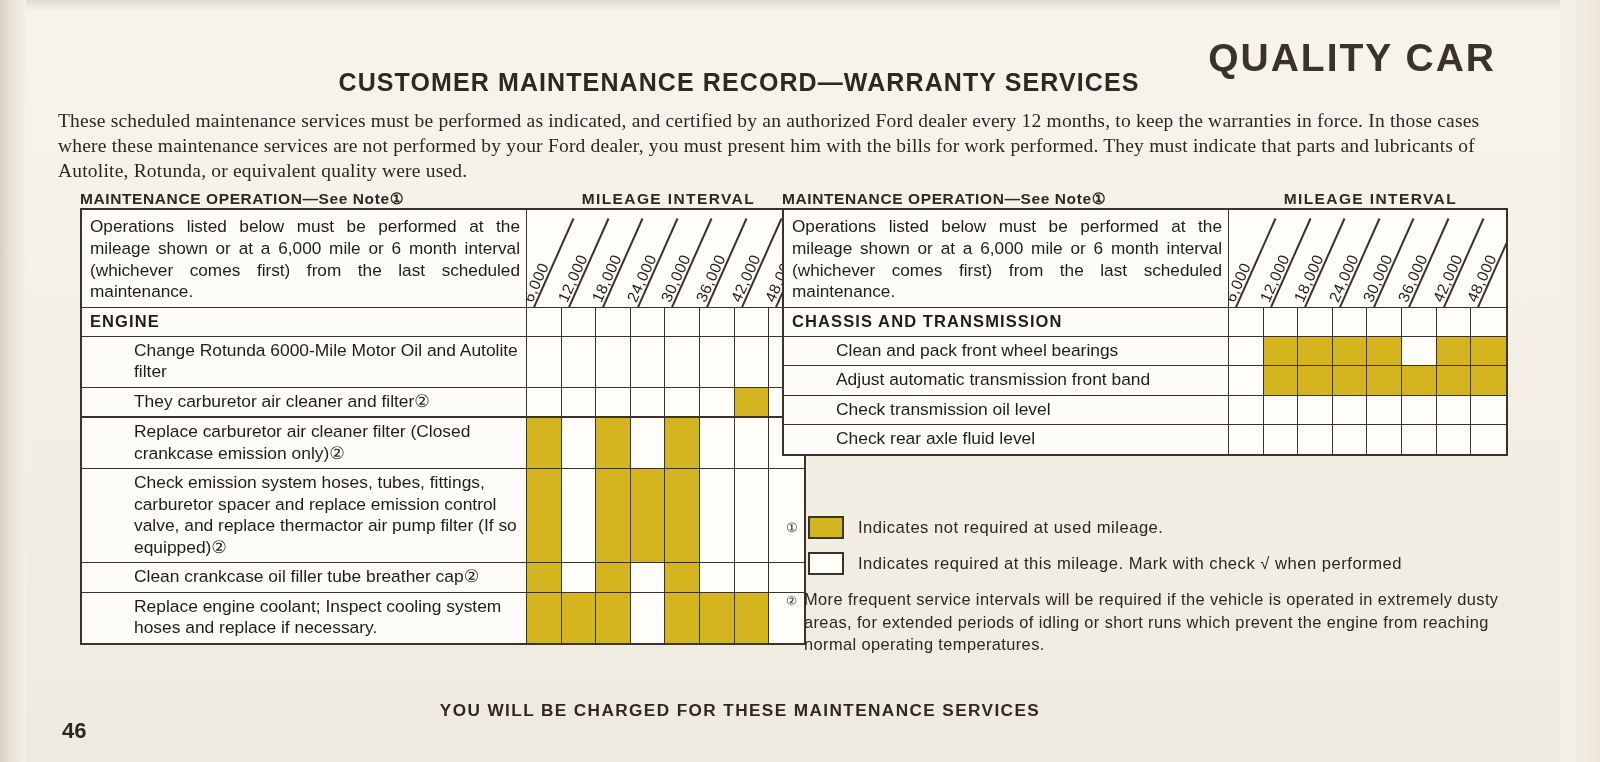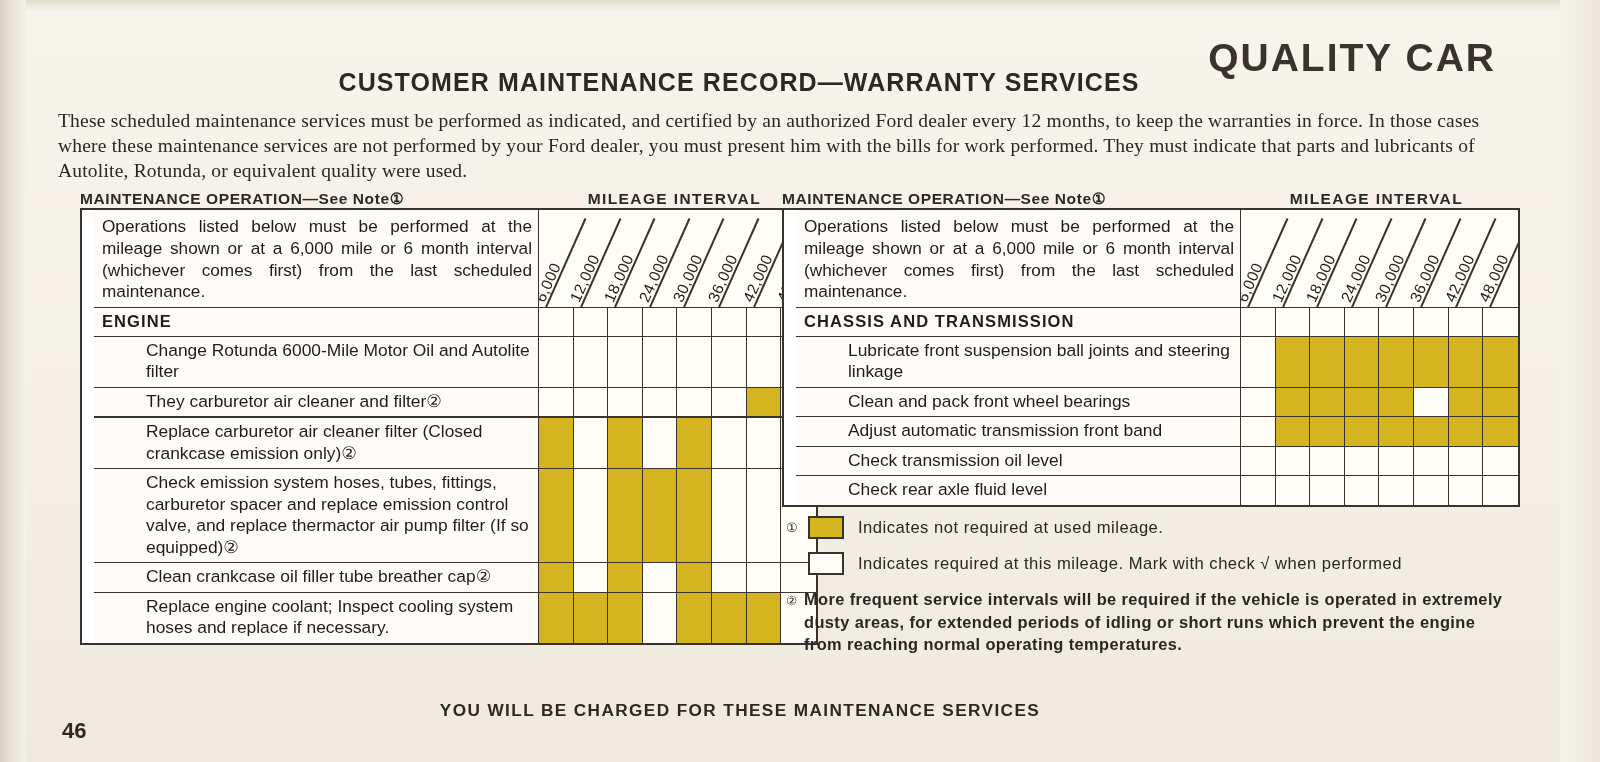--- a/index.html
+++ b/index.html
@@ -59,21 +59,21 @@
     white-space:nowrap;
   }
   .colhead .op{width:445px;}
   .colhead .mi{flex:1;text-align:center;padding-left:6px;letter-spacing:1.4px;}
 
   .grid{
     border:2.5px solid #3a332c;
     background:#fff;
     position:relative;
   }
-  .row{display:flex;border-bottom:1.6px solid #3a332c;margin-left:12px;}
+  .row{display:flex;border-bottom:1.6px solid #3a332c;}
   .row:last-child{border-bottom:none;}
   .opcell{
     width:445px;
     border-right:1.6px solid #3a332c;
     font-size:17.4px;line-height:21.5px;
     color:#201d19;
     padding:3px 6px 4px 8px;
     box-sizing:border-box;
     background:#fdfcf8;
   }
@@ -123,21 +123,21 @@
   .sw{
     width:36px;height:23px;border:2px solid #3a332c;margin-right:14px;
     box-sizing:border-box;
   }
   .sw.fill{background:#d4b41f;}
   .sw.empty{background:#fffdf7;}
   .note2{
     display:flex;margin-top:4px;line-height:22.5px;font-size:16.4px;
   }
   .note2 .num{width:18px;font-size:12.5px;padding-top:2px;}
-  .note2 .txt{flex:1;letter-spacing:.4px;font-weight:bold;}
+  .note2 .txt{flex:1;letter-spacing:.4px;}
 
   .footer{
     position:absolute;left:0;right:0;top:700px;text-align:center;
     font-size:17.2px;font-weight:bold;letter-spacing:1.4px;color:#2e2822;
     padding-right:120px;
   }
   .pageno{
     position:absolute;left:62px;top:718px;
     font-size:22px;font-weight:bold;color:#2e2822;
   }
@@ -325,33 +325,20 @@
             <div class="bx"></div>
             <div class="bx"></div>
             <div class="bx"></div>
             <div class="bx"></div>
             <div class="bx"></div>
             <div class="bx"></div>
             <div class="bx"></div>
           </div>
         </div>
         <div class="row">
-          <div class="opcell indent">Lubricate front suspension ball joints and steering linkage</div>
-          <div class="boxes">
-            <div class="bx"></div>
-            <div class="bx fill"></div>
-            <div class="bx fill"></div>
-            <div class="bx fill"></div>
-            <div class="bx fill"></div>
-            <div class="bx fill"></div>
-            <div class="bx fill"></div>
-            <div class="bx fill"></div>
-          </div>
-        </div>
-        <div class="row">
           <div class="opcell indent">Clean and pack front wheel bearings</div>
           <div class="boxes">
             <div class="bx"></div>
             <div class="bx fill"></div>
             <div class="bx fill"></div>
             <div class="bx fill"></div>
             <div class="bx fill"></div>
             <div class="bx"></div>
             <div class="bx fill"></div>
             <div class="bx fill"></div>

